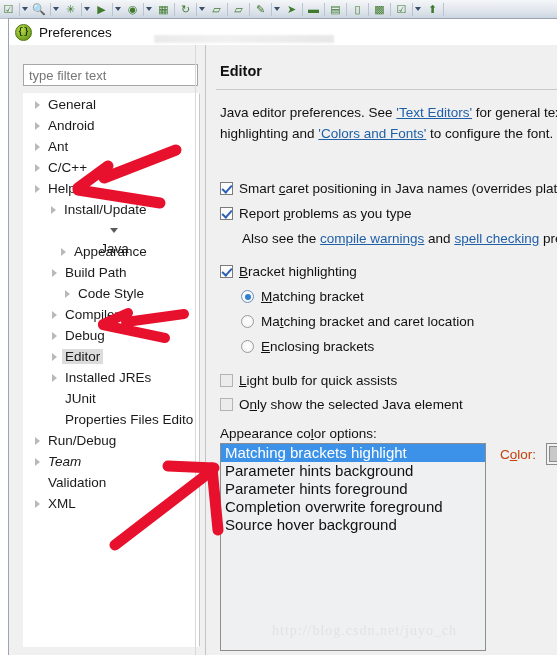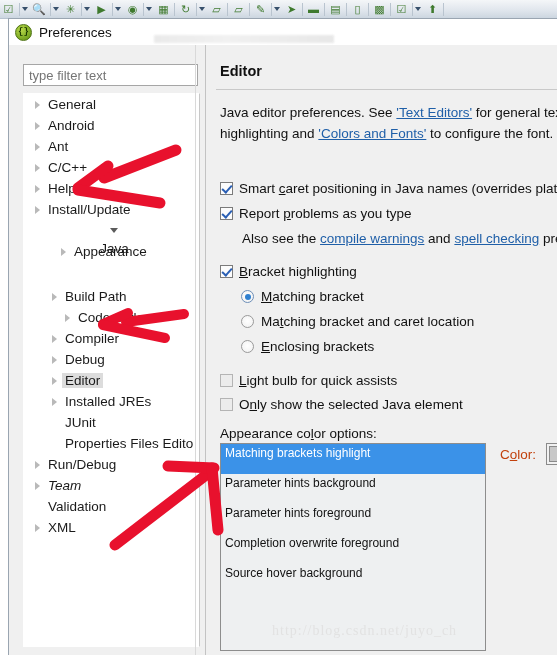--- a/index.html
+++ b/index.html
@@ -95,21 +95,21 @@
      background:radial-gradient(circle at 50% 45%,#ffffff,#efefef);
      margin-right:7px;box-sizing:border-box;position:relative;flex:0 0 auto;}
   .rb.on{border-color:#6d8fb8;}
   .rb.on:after{content:"";position:absolute;left:2.5px;top:2.5px;width:6px;height:6px;
      border-radius:50%;background:#2e7fd0;}
   .u{text-decoration:underline;}
 
   #appearance-label{position:absolute;left:12px;top:381px;font-size:13.5px;color:#111;}
   #listbox{position:absolute;left:12px;top:398px;width:266px;height:208px;
     background:#eef0f1;border:1px solid #8d8d8d;box-sizing:border-box;overflow:hidden;}
-  .litem{height:30px;line-height:18px;padding:0 4px;font-size:12px;color:#111;
+  .litem{height:18px;line-height:18px;padding:0 4px;font-size:15px;color:#111;
     white-space:nowrap;}
   .litem.sel{background:#3b92e8;color:#fff;}
 
   #color-label{position:absolute;left:292px;top:402px;font-size:13.5px;color:#c2410c;}
   #color-btn{position:absolute;left:338px;top:398px;width:30px;height:22px;
     border:1px solid #8a8a8a;background:#f1f1f1;box-sizing:border-box;padding:2px;}
   #color-swatch{width:100%;height:100%;background:#c8c8c8;border:1px solid #8a8a8a;
      box-sizing:border-box;}
 
   
@@ -230,33 +230,33 @@
             <span class="tlabel">Ant</span>
           </div>
           <div class="tnode" style="padding-left: 6px;">
             <span class="tw closed"></span>
             <span class="tlabel">C/C++</span>
           </div>
           <div class="tnode" style="padding-left: 6px;">
             <span class="tw closed"></span>
             <span class="tlabel">Help</span>
           </div>
-          <div class="tnode" style="padding-left: 6px;">
+          <div class="tnode" style="padding-left: 22px;">
             <span class="tw closed"></span>
             <span class="tlabel">Install/Update</span>
           </div>
           <div class="tnode" style="padding-left: 6px; flex-direction: column;">
             <span class="tw open"></span>
             <span class="tlabel">Java</span>
           </div>
           <div class="tnode" style="padding-left: 32px;">
             <span class="tw closed"></span>
             <span class="tlabel">Appearance</span>
           </div>
-          <div class="tnode" style="padding-left: 23px; margin-top: 24px;">
+          <div class="tnode" style="padding-left: 23px;">
             <span class="tw closed"></span>
             <span class="tlabel">Build Path</span>
           </div>
           <div class="tnode" style="padding-left: 36px;">
             <span class="tw closed"></span>
             <span class="tlabel">Code Style</span>
           </div>
           <div class="tnode" style="padding-left: 23px;">
             <span class="tw closed"></span>
             <span class="tlabel">Compiler</span>

